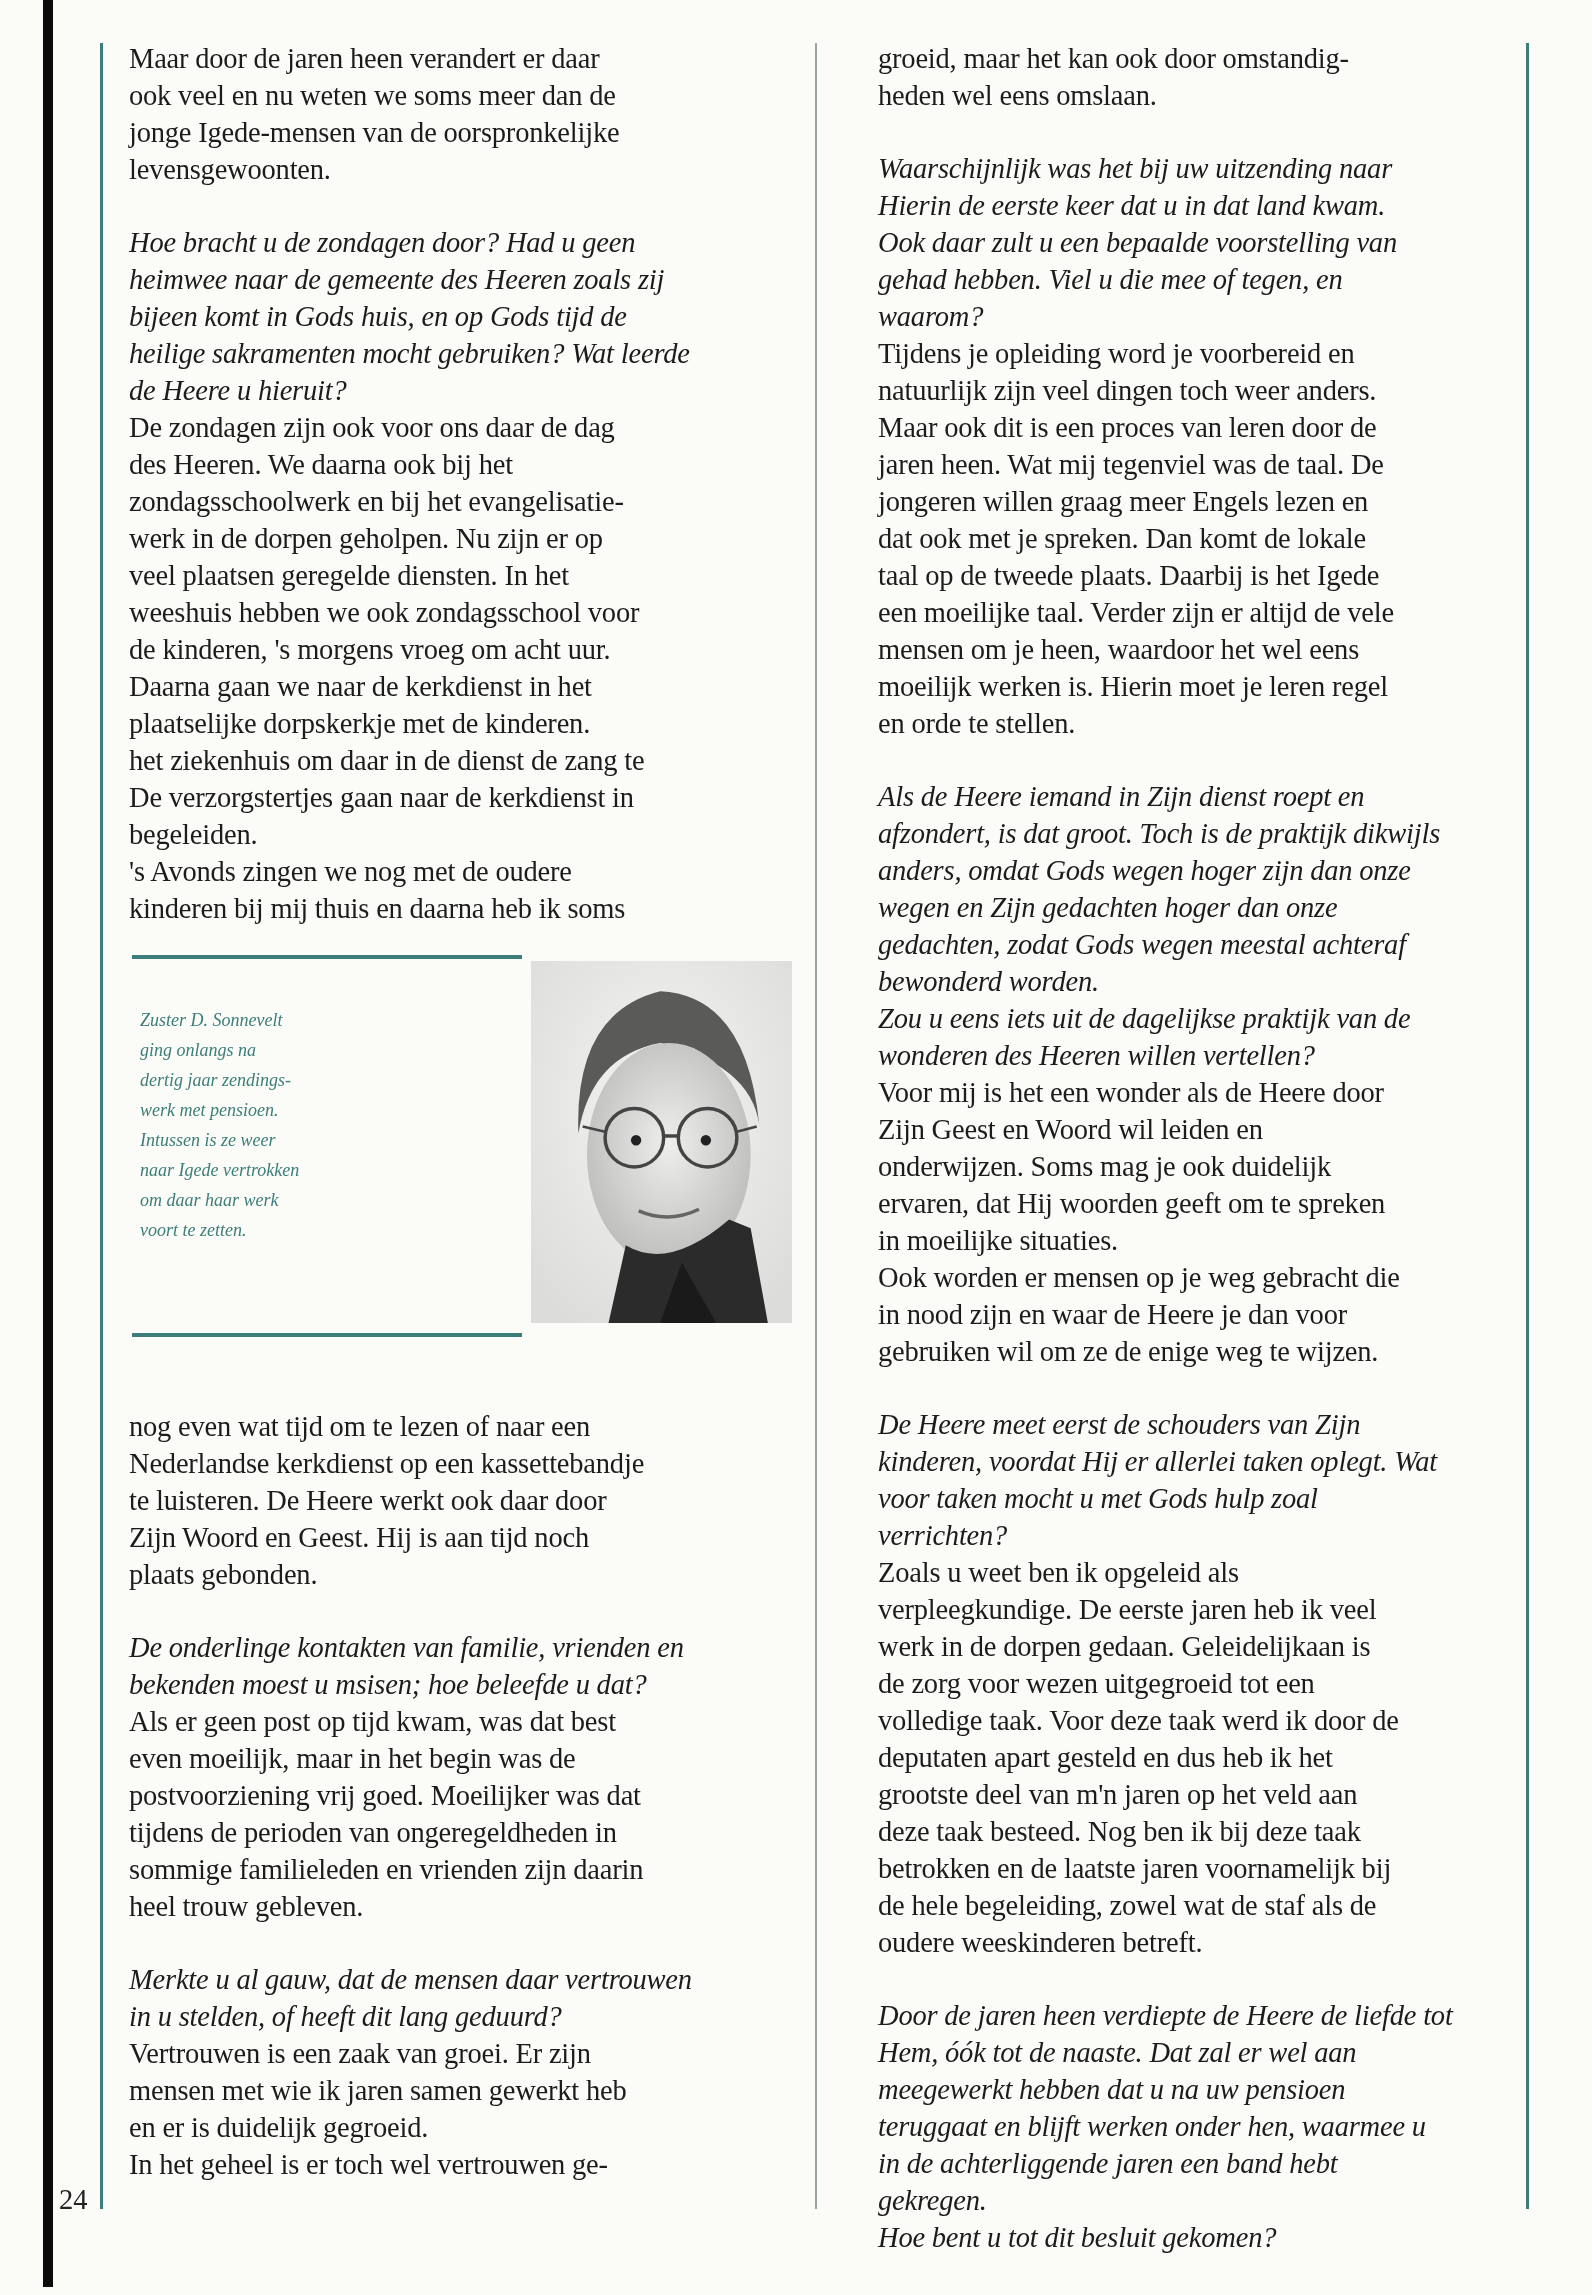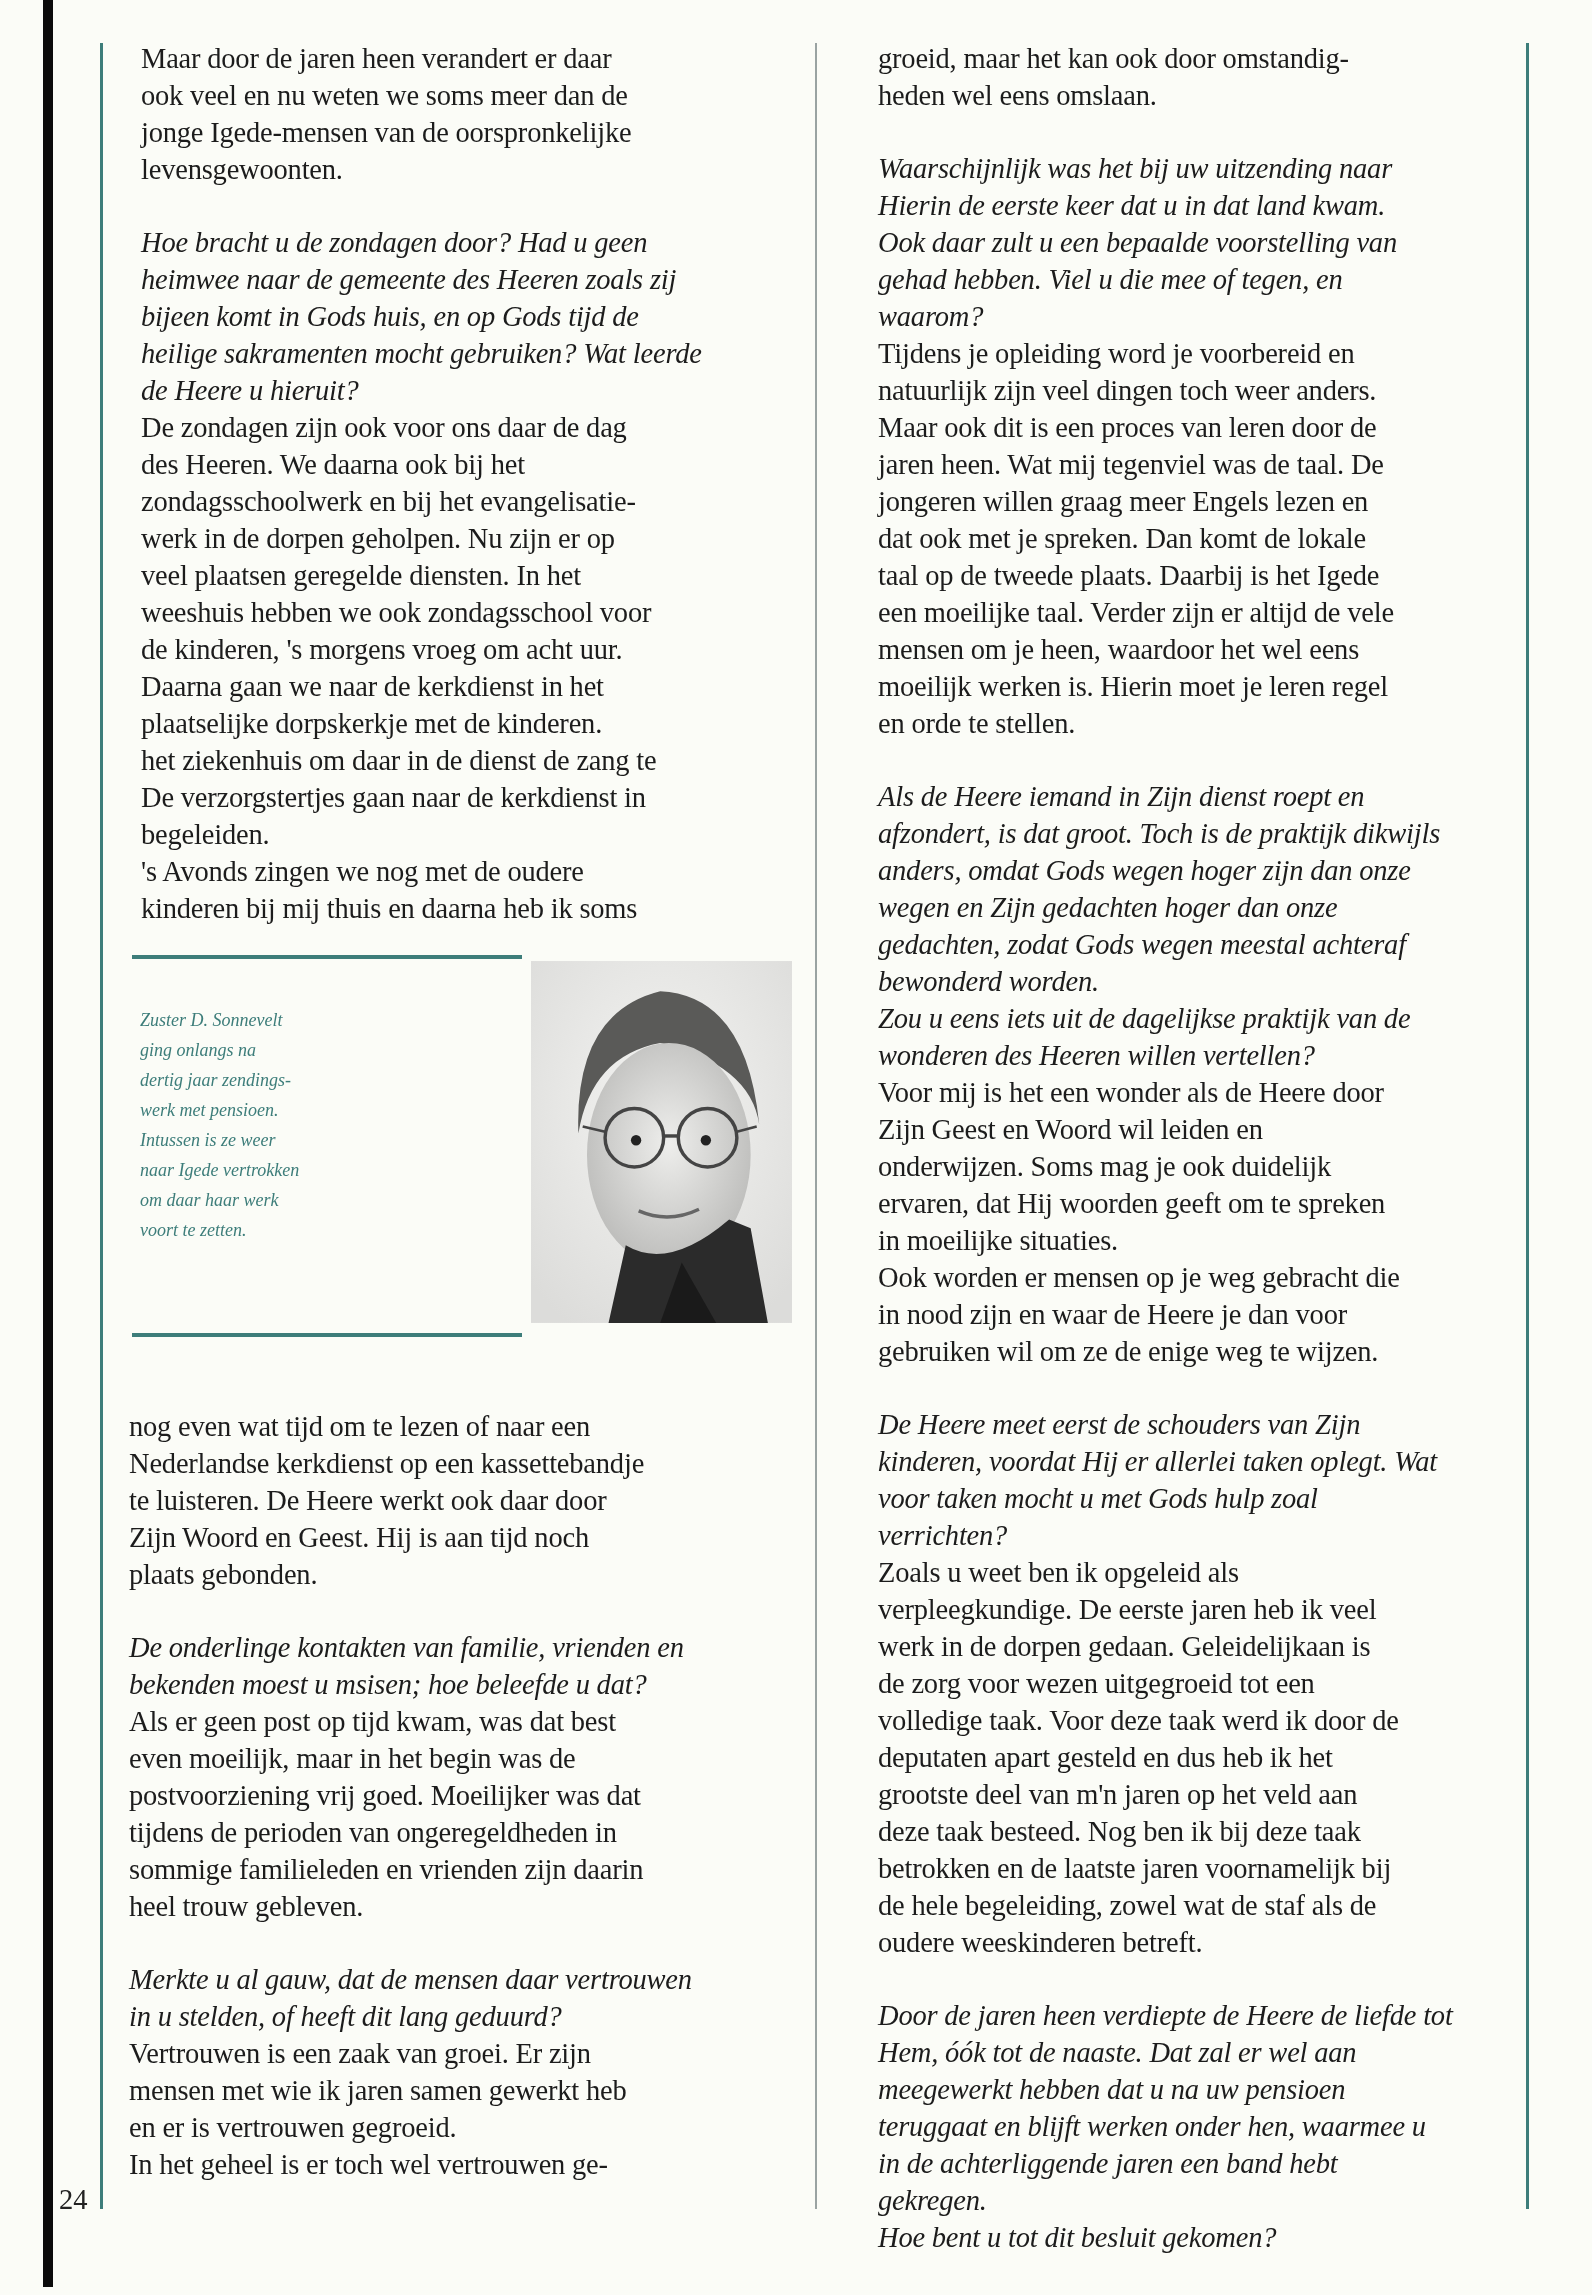--- a/index.html
+++ b/index.html
@@ -12,21 +12,21 @@
   .black-bar { position: absolute; left: 43px; top: 0; width: 10.4px; height: 2287px; background: #0b0b0b; }
   .rule-left { position: absolute; left: 100px; top: 43px; width: 2.6px; height: 2166px; background: #3d7d7a; }
   .rule-mid { position: absolute; left: 815px; top: 43px; width: 1.7px; height: 2166px; background: #9aa3a2; }
   .rule-right { position: absolute; left: 1526px; top: 43px; width: 2.6px; height: 2166px; background: #3d7d7a; }
   .page-num { position: absolute; left: 59px; top: 2182px; font-size: 28.5px; line-height: 36px; color: #222; }
 
   .col { position: absolute; font-size: 28.5px; line-height: 37px; letter-spacing: -0.2px; }
   .col p { margin: 0; white-space: nowrap; }
   .col .gap { height: 36px; }
   .col .q { font-style: italic; }
-  .col-left-top { left: 129px; top: 40px; width: 664px; margin-left: 12px; }
+  .col-left-top { left: 129px; top: 40px; width: 664px; }
   .col-left-bottom { left: 129px; top: 1408px; width: 664px; }
   .col-right { left: 878px; top: 40px; width: 682px; }
 
   .cap-rule { position: absolute; left: 132px; width: 390px; height: 3.5px; background: #3d7d7a; }
   .cap-rule.top { top: 955px; }
   .cap-rule.bottom { top: 1333px; }
   .caption { position: absolute; left: 132px; top: 1001px; width: 259px;
     font-style: italic; font-size: 18px; line-height: 22px; color: #3d7d7a; }
   .caption p { margin: 8px; white-space: nowrap; }
 
@@ -127,21 +127,21 @@
     <p>even moeilijk, maar in het begin was de</p>
     <p>postvoorziening vrij goed. Moeilijker was dat</p>
     <p>tijdens de perioden van ongeregeldheden in</p>
     <p>sommige familieleden en vrienden zijn daarin</p>
     <p>heel trouw gebleven.</p>
     <div class="gap"></div>
     <p class="q">Merkte u al gauw, dat de mensen daar vertrouwen</p>
     <p class="q">in u stelden, of heeft dit lang geduurd?</p>
     <p>Vertrouwen is een zaak van groei. Er zijn</p>
     <p>mensen met wie ik jaren samen gewerkt heb</p>
-    <p>en er is vertrouwen gegroeid.</p>
+    <p>en er is duidelijk gegroeid.</p>
     <p>In het geheel is er toch wel vertrouwen ge-</p>
   </div>
 
 <div class="col col-right">
     <p>groeid, maar het kan ook door omstandig-</p>
     <p>heden wel eens omslaan.</p>
     <div class="gap"></div>
     <p class="q">Waarschijnlijk was het bij uw uitzending naar</p>
     <p class="q">Hierin de eerste keer dat u in dat land kwam.</p>
     <p class="q">Ook daar zult u een bepaalde voorstelling van</p>

